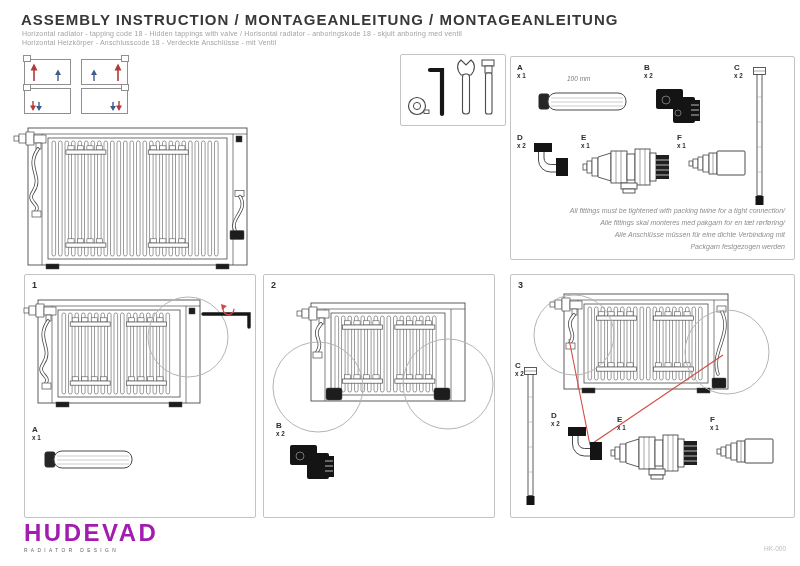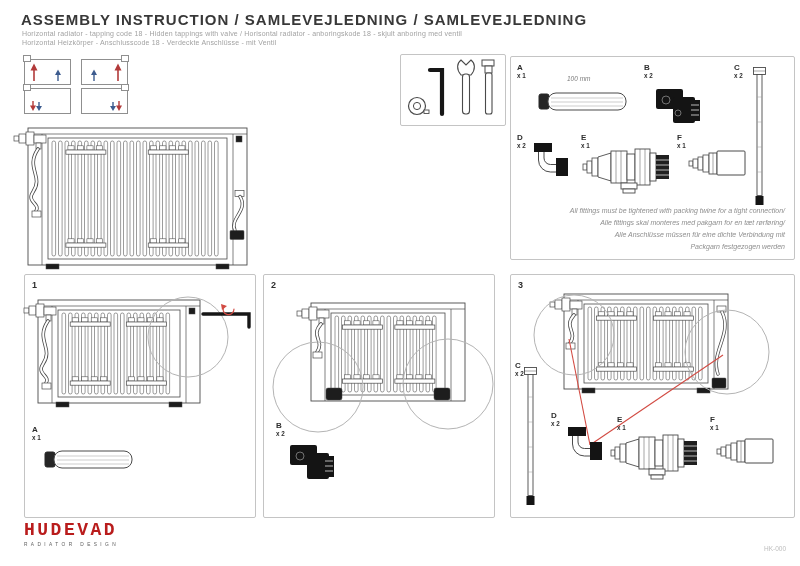--- a/index.html
+++ b/index.html
@@ -11,30 +11,30 @@
   .t-sub{font-size:7px;color:#a2a2a2;letter-spacing:.2px;white-space:nowrap;line-height:1.55;}
   .box{position:absolute;border:1px solid #c4c4c4;border-radius:2px;background:#fff;}
   .connbox{position:absolute;width:45px;height:24px;border:1px solid #8f8f8f;background:#fff;}
   .nub{position:absolute;width:6px;height:5px;border:1px solid #8f8f8f;background:#fff;top:-5px;}
   .pl{position:absolute;font-weight:700;color:#2e2e2e;line-height:1.15;}
   .pl .l{font-size:8px;letter-spacing:.3px;}
   .pl .q{font-size:6.3px;}
   .num{position:absolute;font-size:9px;font-weight:700;color:#2e2e2e;}
   .warn{position:absolute;font-style:italic;font-size:7px;color:#8e8e8e;text-align:right;line-height:1.72;}
   .dim{position:absolute;font-style:italic;font-size:6.5px;color:#7d7d7d;}
-  .logo{font-size:18px;font-weight:700;letter-spacing:2.5px;color:#b91c1c;line-height:1;font-family:Liberation Mono, monospace;}
+  .logo{font-size:24px;font-weight:700;letter-spacing:2.5px;color:#a21caf;line-height:1;}
   .logotag{font-size:4.8px;letter-spacing:3.4px;color:#606060;margin-top:3px;}
   .doccode{position:absolute;font-size:6.5px;color:#bdbdbd;}
 </style>
 </head>
 <body>
 
 <div class="page">
 
-  <div class="abs t-title" style="left:21px;top:11px;">ASSEMBLY INSTRUCTION / SAMLEVEJLEDNING / SAMLEVEJLEDNING</div>
+  <div class="abs t-title" style="left:21px;top:11px;">ASSEMBLY INSTRUCTION / MONTAGEANLEITUNG / MONTAGEANLEITUNG</div>
   <div class="abs t-sub" style="left:22px;top:29px;">Horizontal radiator - tapping code 18 - Hidden tappings with valve / Horisontal radiator - anboringskode 18 - skjult anboring med ventil</div>
   <div class="abs t-sub" style="left:22px;top:38px;">Horizontal Heizkörper - Anschlusscode 18 - Verdeckte Anschlüsse - mit Ventil</div>
 
   <div class="abs" style="left:24px;top:59px;width:110px;height:55px;">
     <div class="connbox" style="left:0;top:0;">
       <div class="nub" style="left:-2px;"></div>
       <svg width="45" height="24" viewBox="0 0 45 24">
         <line x1="9" y1="21" x2="9" y2="9" stroke="#b23a3a" stroke-width="1.6"></line>
           <polygon points="5.5,10.5 9,3.5 12.5,10.5" fill="#b23a3a"></polygon>
         <line x1="33" y1="21" x2="33" y2="14" stroke="#3d5c8f" stroke-width="1.4"></line>

